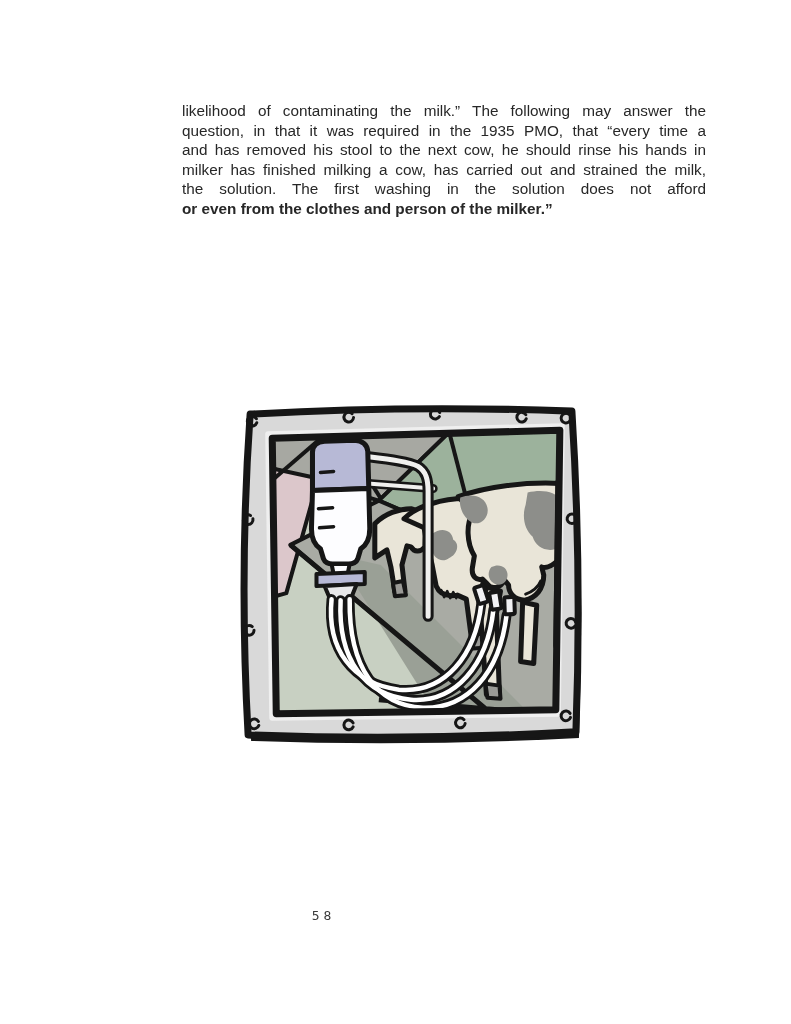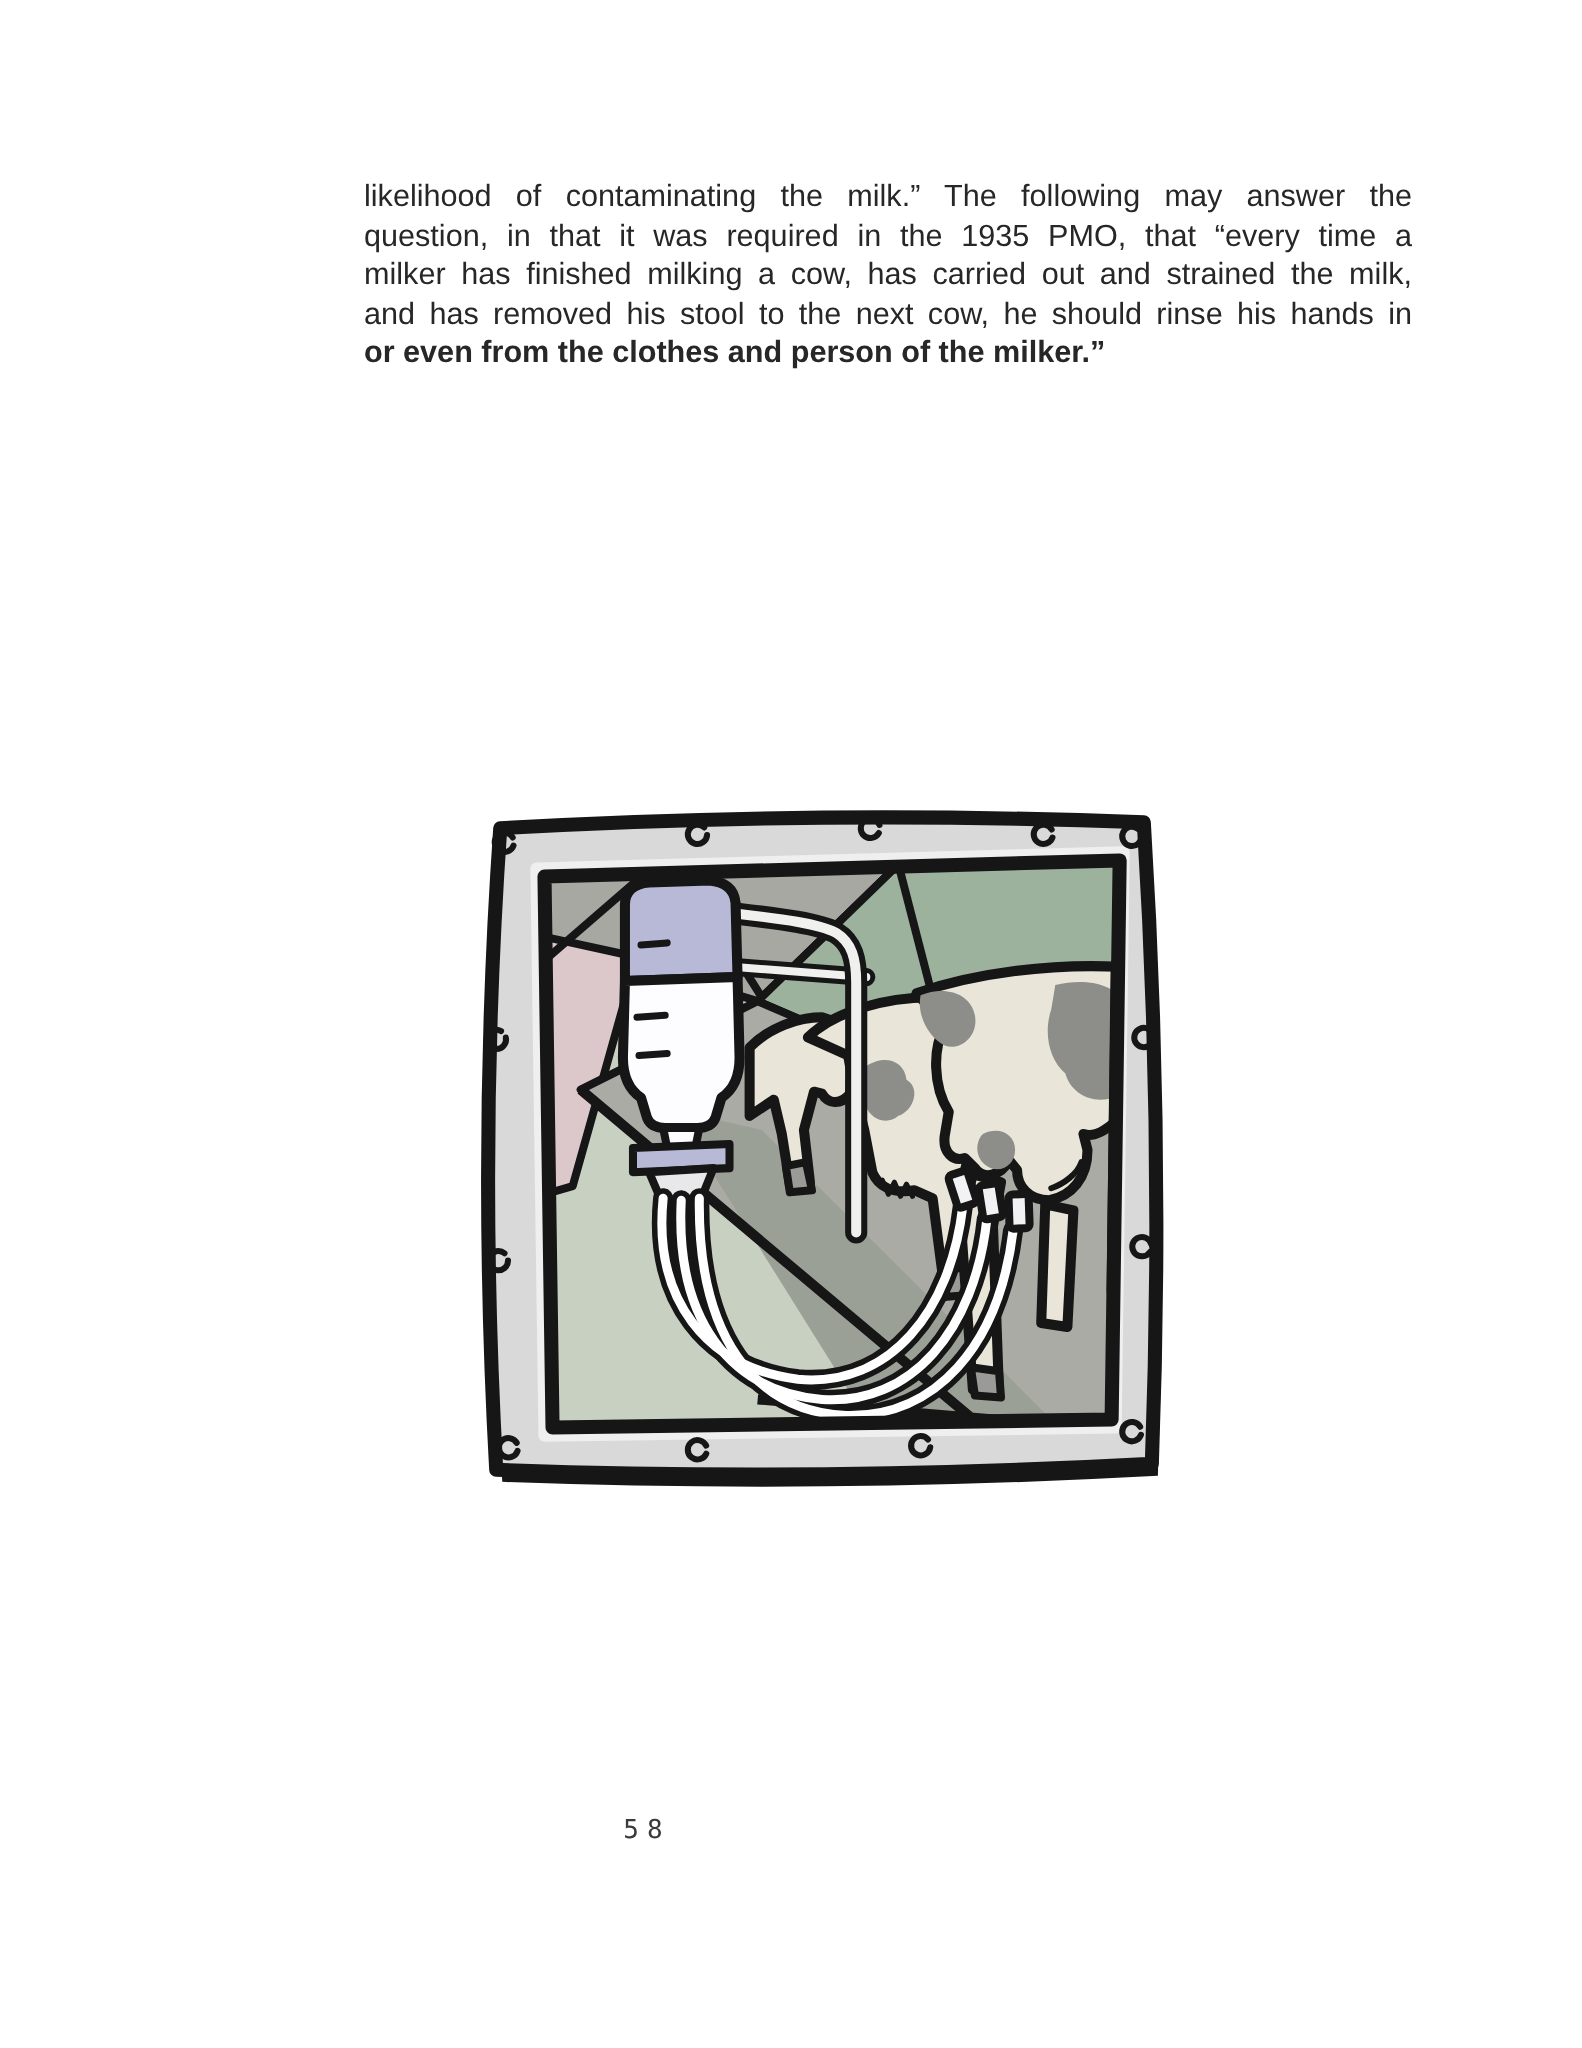--- a/index.html
+++ b/index.html
@@ -1,42 +1,43 @@
 <!DOCTYPE html>
 <html style="--ill-outline: #161616; --ill-frame: #d9d9d9; --ill-frame-highlight: #efefef; --ill-ceiling: #a7a8a2; --ill-wall-green: #9cb29c; --ill-wall-pink: #dcc7cb; --ill-floor-sage: #c8d0c2; --ill-stall-gray: #a9aba4; --ill-shadow: #9aa096; --ill-cow-body: #e9e5d8; --ill-cow-spot: #8d8e8a; --ill-hoof: #9a9a96; --ill-bottle-cap: #b7b9d6; --ill-bottle-body: #fdfdff; --ill-tube-white: #ffffff; --ill-pipe-white: #f0f0ee;"><head>
 <meta charset="utf-8">
 <style>
   html,body{margin:0;padding:0;}
   body{
     width:791px;height:1024px;position:relative;background:#ffffff;
     font-family:"Liberation Sans",sans-serif;color:#222;overflow:hidden;
   }
   .text-block{
-    position:absolute;left:182px;top:89px;width:524px;
+    position:absolute;left:182px;top:101px;width:524px;
     font-size:15.3px;line-height:19.6px;color:#272727;
   }
   .jline{text-align:justify;text-align-last:justify;white-space:normal;}
   .jline.last{text-align-last:left;font-weight:bold;}
   .illustration{position:absolute;left:228px;top:396px;width:362px;height:352px;}
   .illustration svg{display:block;width:100%;height:100%;}
   .page-number{
     position:absolute;left:0;top:908px;width:647px;text-align:center;
     font-family:"DejaVu Sans Mono",monospace;font-size:13px;letter-spacing:4px;color:#3a3a3a;
   }
 </style>
 </head>
 <body>
 
 <div>
 
   <div class="text-block">
     <div class="jline">likelihood of contaminating the milk.” The following may answer the</div>
     <div class="jline">question, in that it was required in the 1935 PMO, that “every time a</div>
+    <div class="jline">and has removed his stool to the next cow, he should rinse his hands in</div>
     <div class="jline">milker has finished milking a cow, has carried out and strained the milk,</div>
-    <div class="jline">and has removed his stool to the next cow, he should rinse his hands in</div>
+    <div class="jline">the solution. The first washing in the solution does not afford</div>
     <div class="jline last">or even from the clothes and person of the milker.”</div>
   </div>
 
   <div class="illustration">
     <svg viewBox="0 0 360 350" xmlns="http://www.w3.org/2000/svg">
       <defs>
         <clipPath id="scene-clip">
             <path d="M44,42 L330,34 L326,312 L48,316 Z"></path>
           </clipPath>
         <path id="rivet" d="M4.2,-2.4 A4.8 4.8 0 1 0 4.6,1.6" fill="none" stroke="var(--ill-outline,#161616)" stroke-width="3" stroke-linecap="round"></path>

